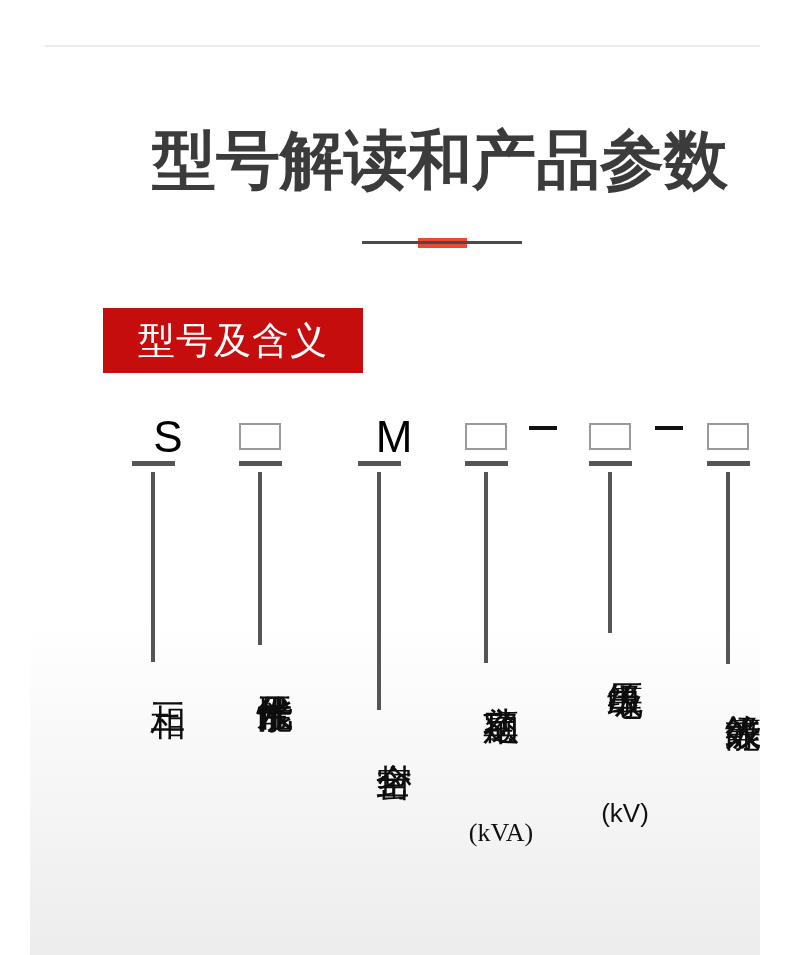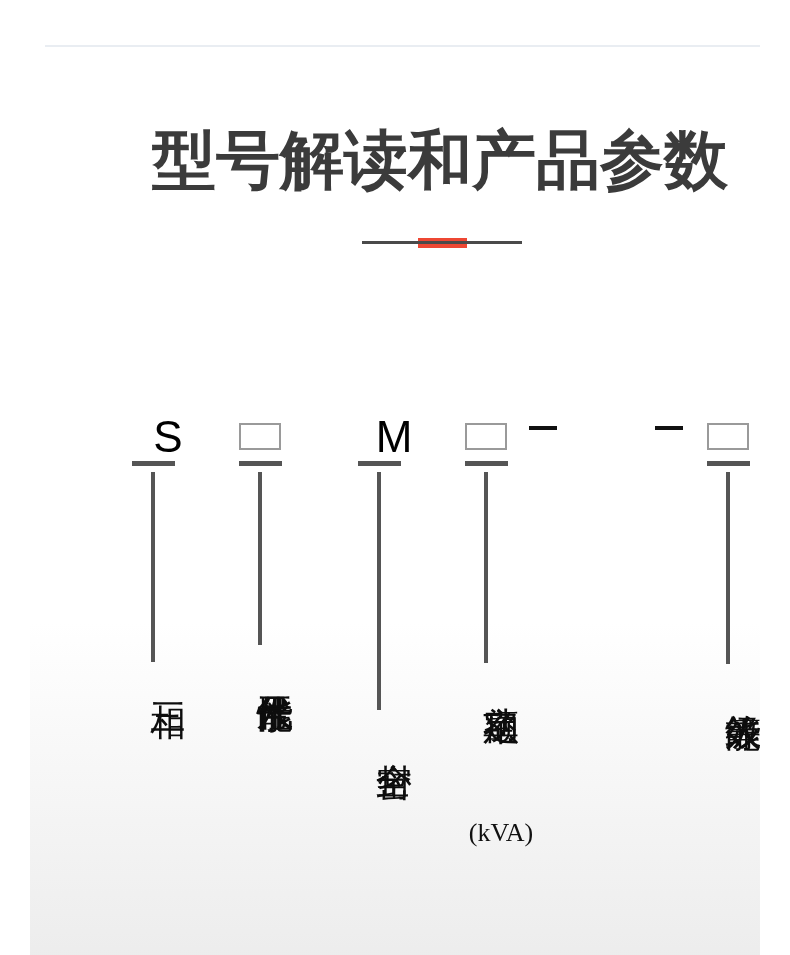--- a/index.html
+++ b/index.html
@@ -74,20 +74,21 @@
 <body>
 
 <div class="page">
   <div class="top-line"></div>
 
   <div class="title">型号解读和产品参数</div>
 
   <div class="divider-accent"></div>
   <div class="divider-line"></div>
 
+  <div class="badge">型号及含义</div>
 
   <div class="col" style="left:48px;">
     <div class="sym-letter">S</div>
     <div class="bar"></div>
     <div class="vline" style="height:190px;"></div>
     <div class="vlabel" style="top:265px;">三相</div>
   </div>
 
   <div class="col" style="left:155px;">
     <div class="sym-box"></div>
@@ -106,20 +107,27 @@
   <div class="col" style="left:381px;">
     <div class="sym-box"></div>
     <div class="bar"></div>
     <div class="vline" style="height:191px;"></div>
     <div class="vlabel" style="top:268px;">额定功率</div>
     <div class="sublabel" style="top:410px;font-family:Liberation Serif, serif;">(kVA)</div>
   </div>
 
   <div class="dash" style="left:484px;"></div>
 
+  <div class="col" style="left:505px;">
+    <div class="sym-box"></div>
+    <div class="bar"></div>
+    <div class="vline" style="height:161px;"></div>
+    <div class="vlabel" style="top:245px;">电压等级</div>
+    <div class="sublabel" style="top:390px;">(kV)</div>
+  </div>
 
   <div class="dash" style="left:610px;"></div>
 
   <div class="col" style="left:623px;">
     <div class="sym-box"></div>
     <div class="bar"></div>
     <div class="vline" style="height:192px;"></div>
     <div class="vlabel" style="top:277px;">能效等级</div>
   </div>
 </div>

